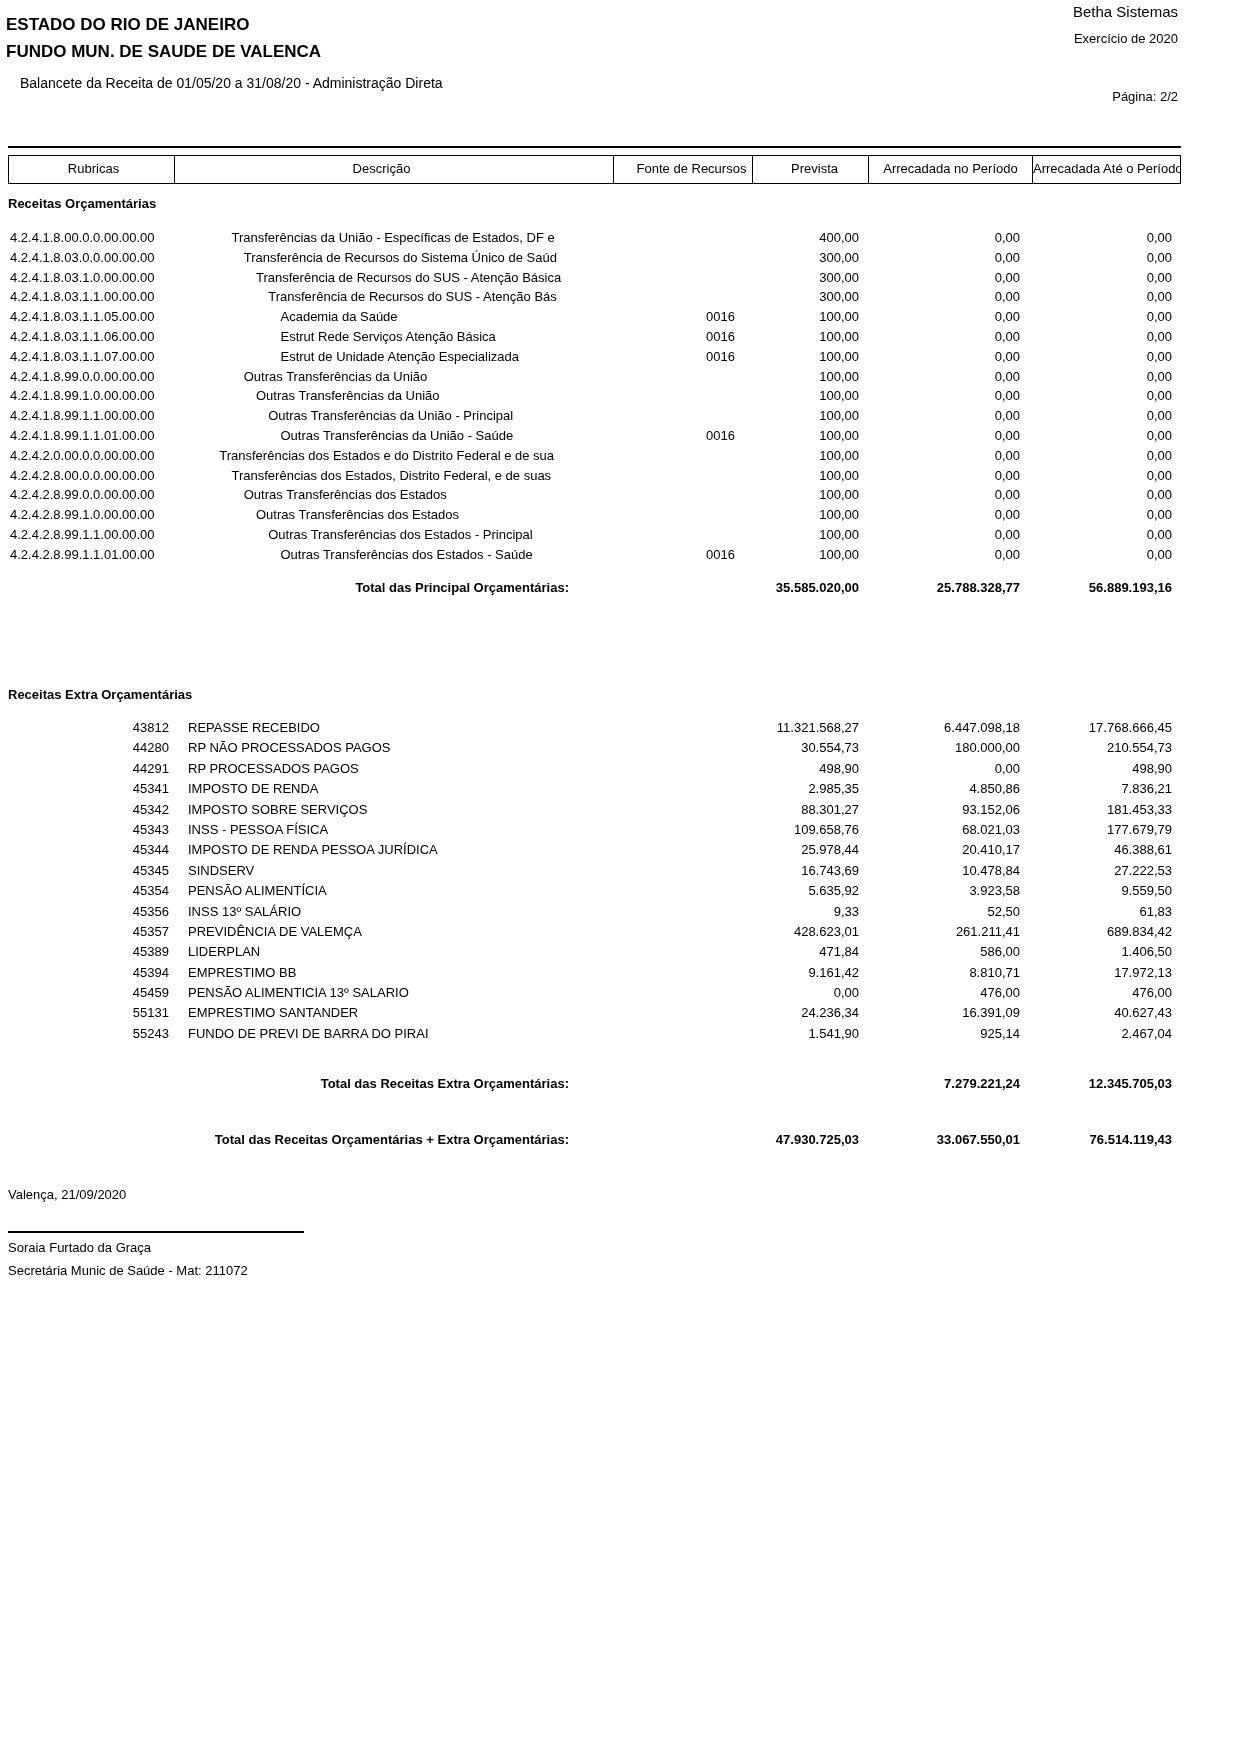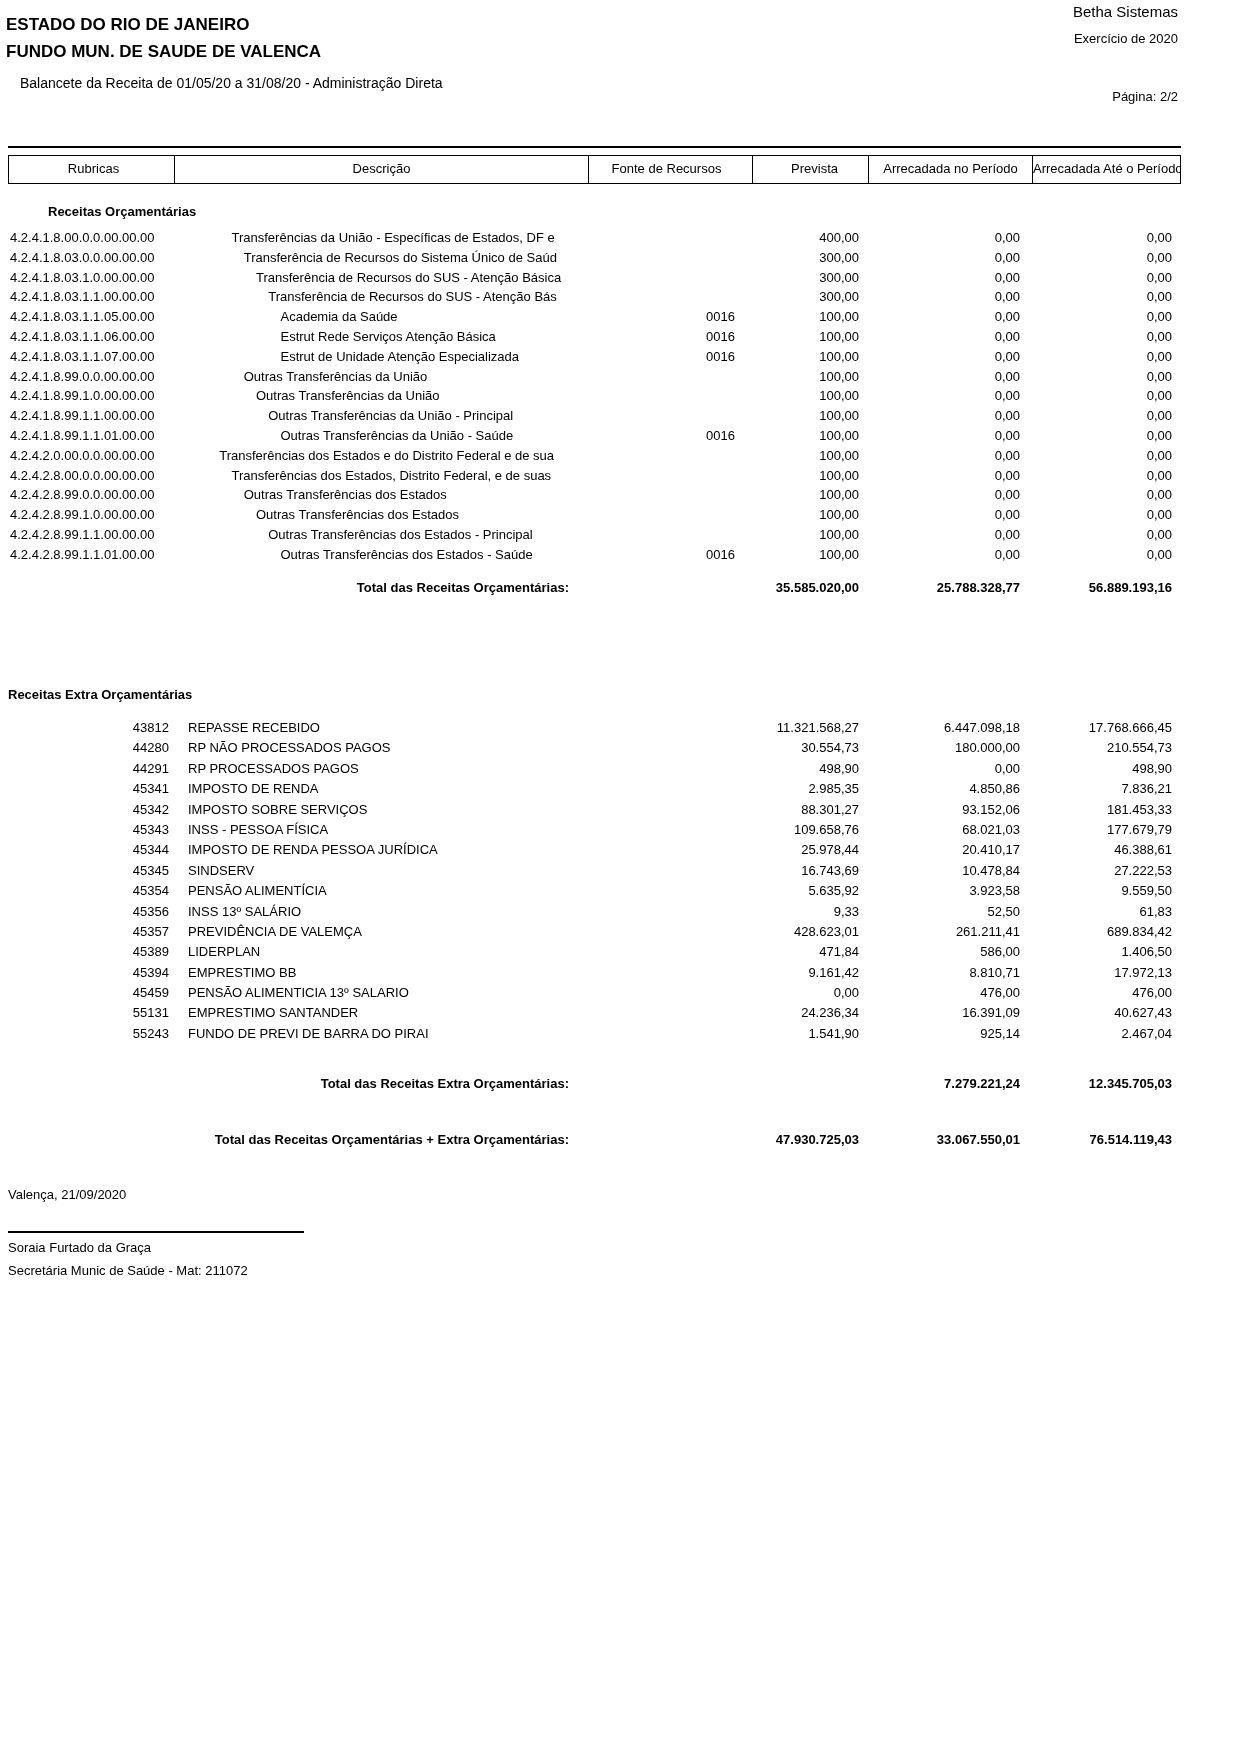--- a/index.html
+++ b/index.html
@@ -20,27 +20,27 @@
 
   
   .rule-top { top:146px; left:8px; width:1173px; height:2px; background:#000; }
   .thead { top:155px; left:8px; width:1173px; height:29px; border:1px solid #000; }
   .thead > div {
     position:absolute; top:0; height:100%; line-height:26px;
     font-size:13px; text-align:center; overflow:hidden; white-space:nowrap;
   }
   .h-rub   { left:0;      width:165px; text-align:left; padding-left:4px; }
   .h-desc  { left:165px;  width:414px; border-left:1px solid #000; }
-  .h-fonte { left:579px;  width:156px; border-left:1px solid #000; }
+  .h-fonte { left:604px;  width:156px; border-left:1px solid #000; }
   .h-prev  { left:735px;  width:124px; border-left:1px solid #000;margin-left:8px; }
   .h-per   { left:859px;  width:164px; border-left:1px solid #000; }
   .h-ate   { left:1023px; width:148px; border-left:1px solid #000; text-align:right; padding-right:8px; }
 
   
-  .lbl-orc   { top:204px; left:8px; font-weight:bold; font-size:13px;margin-left:40px; }
+  .lbl-orc   { top:196px; left:8px; font-weight:bold; font-size:13px; }
   .lbl-extra { top:687px; left:8px; font-weight:bold; font-size:13px; }
 
   
   .sec-orc   { top:228px; left:0; width:1240px; }
   .sec-extra { top:718px; left:0; width:1240px; }
   .row { position:relative; width:1240px; }
   .sec-orc .row   { height:19.8px; }
   .sec-extra .row { height:20.4px; }
   .row > div, .trow > div {
     position:absolute; top:0; height:100%;
@@ -244,21 +244,21 @@
       <div class="c-rub">4.2.4.2.8.99.1.1.01.00.00</div>
       <div class="c-desc" style="padding-left: 107.5px;">Outras Transferências dos Estados - Saúde</div>
       <div class="c-fonte">0016</div>
       <div class="c-prev">100,00</div>
       <div class="c-per">0,00</div>
       <div class="c-ate">0,00</div>
     </div>
   </div>
 
 <div class="trow t-orc">
-  <div class="c-tlabel">Total das Receitas Orçamentárias:</div>
+  <div class="c-tlabel">Total das Principal Orçamentárias:</div>
   <div class="c-prev">35.585.020,00</div>
   <div class="c-per">25.788.328,77</div>
   <div class="c-ate">56.889.193,16</div>
 </div>
 
 <div class="abs lbl-extra">Receitas Extra Orçamentárias</div>
 
 <div class="abs sec-extra">
 
     <div class="row">

